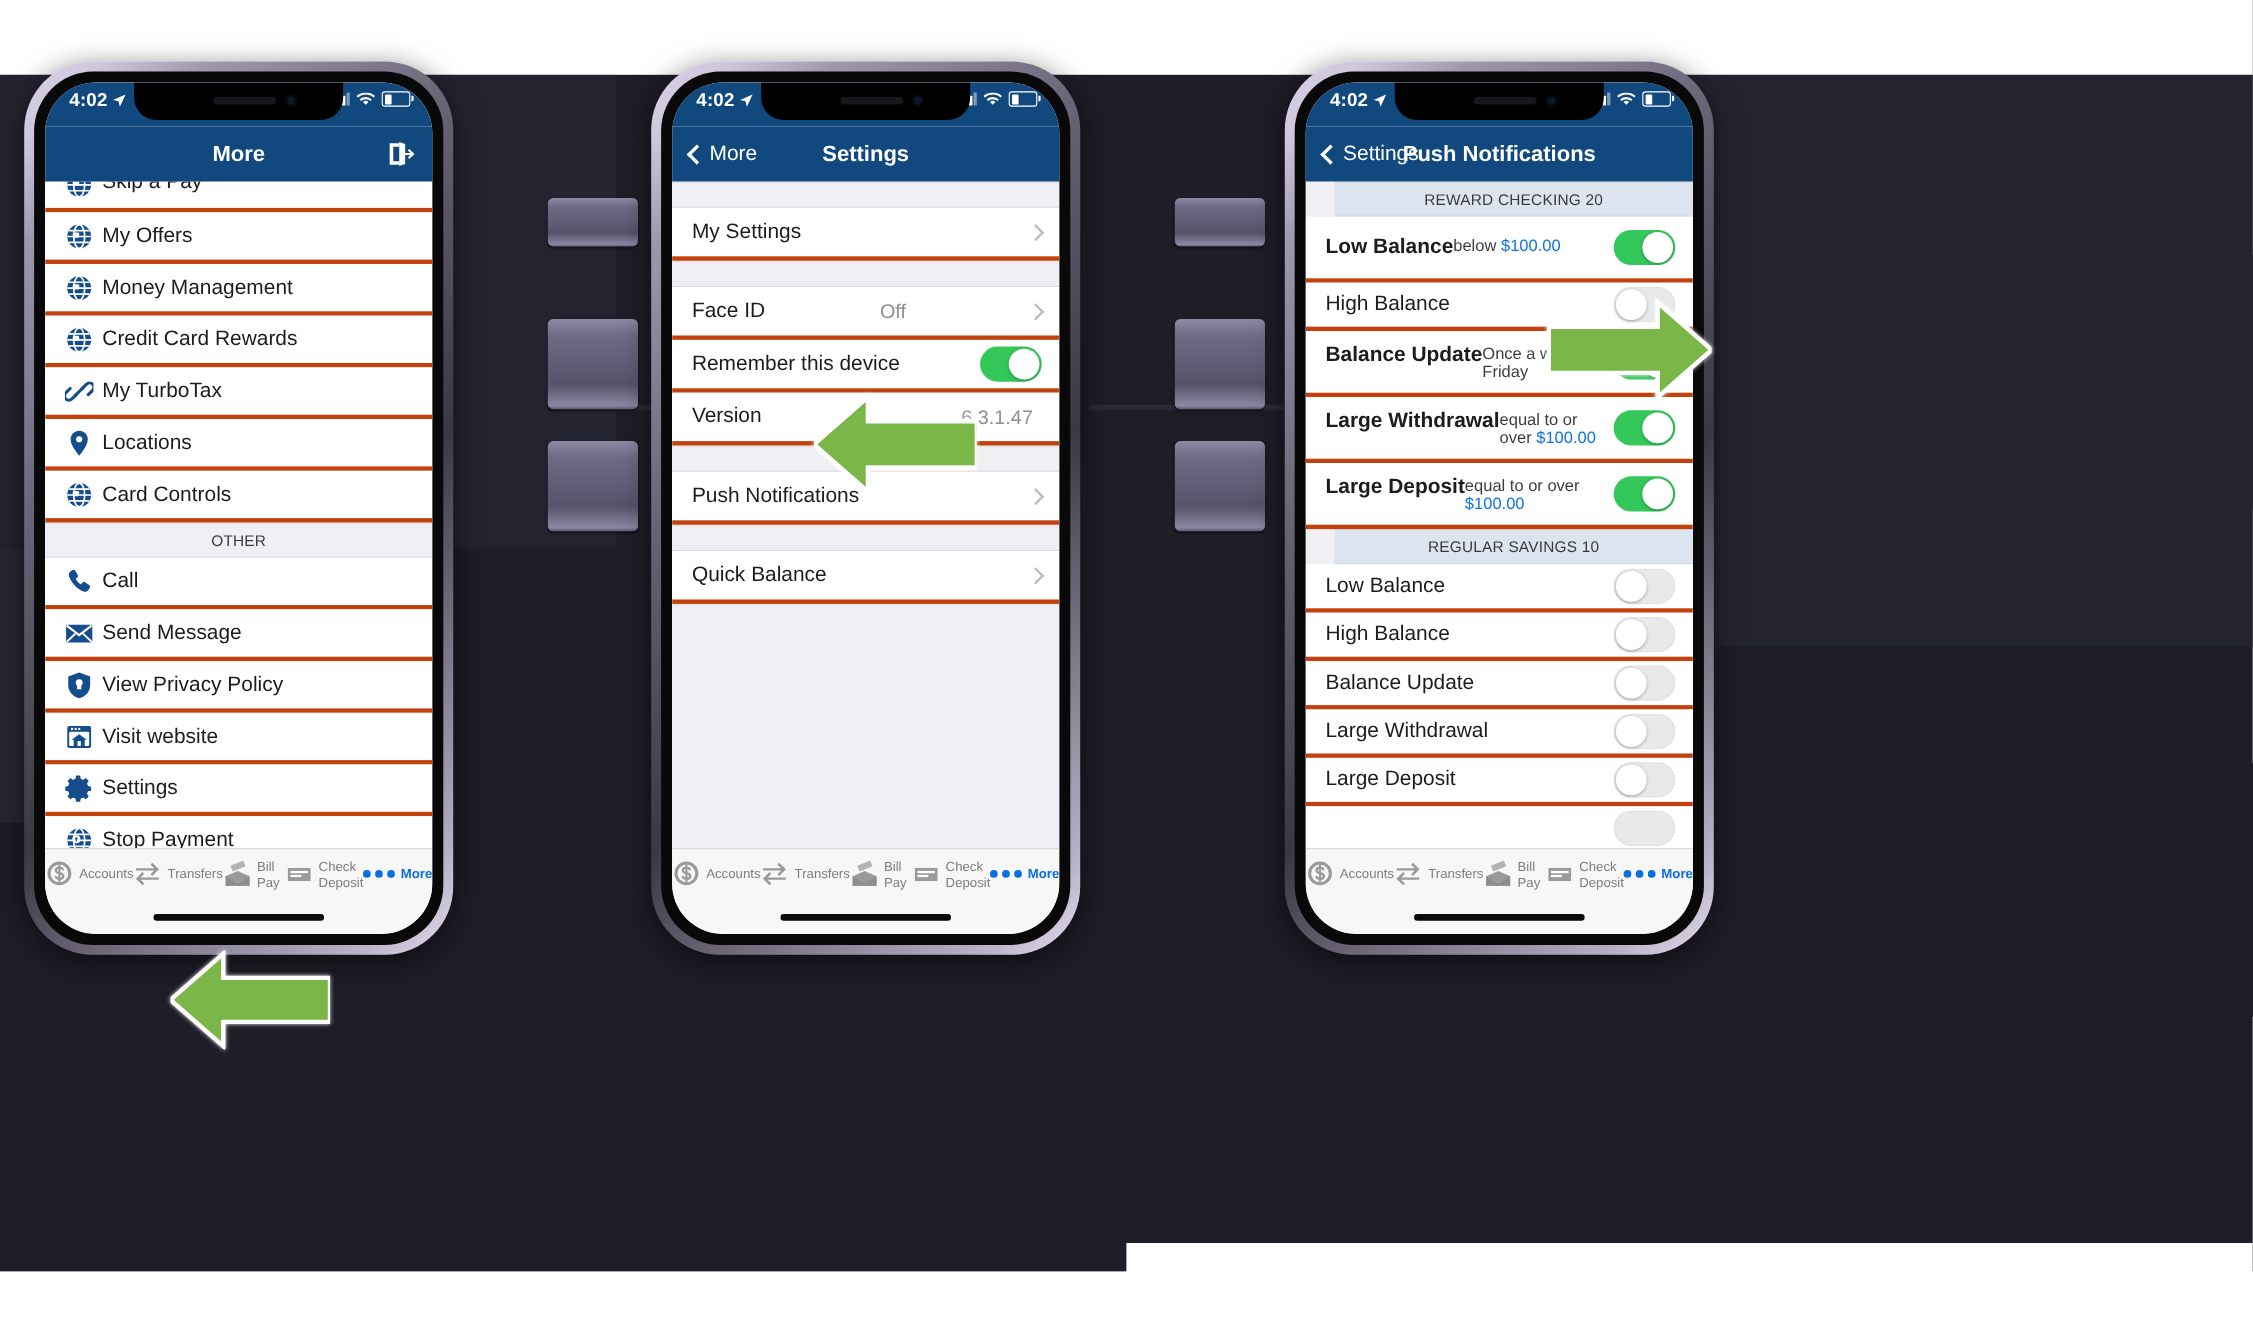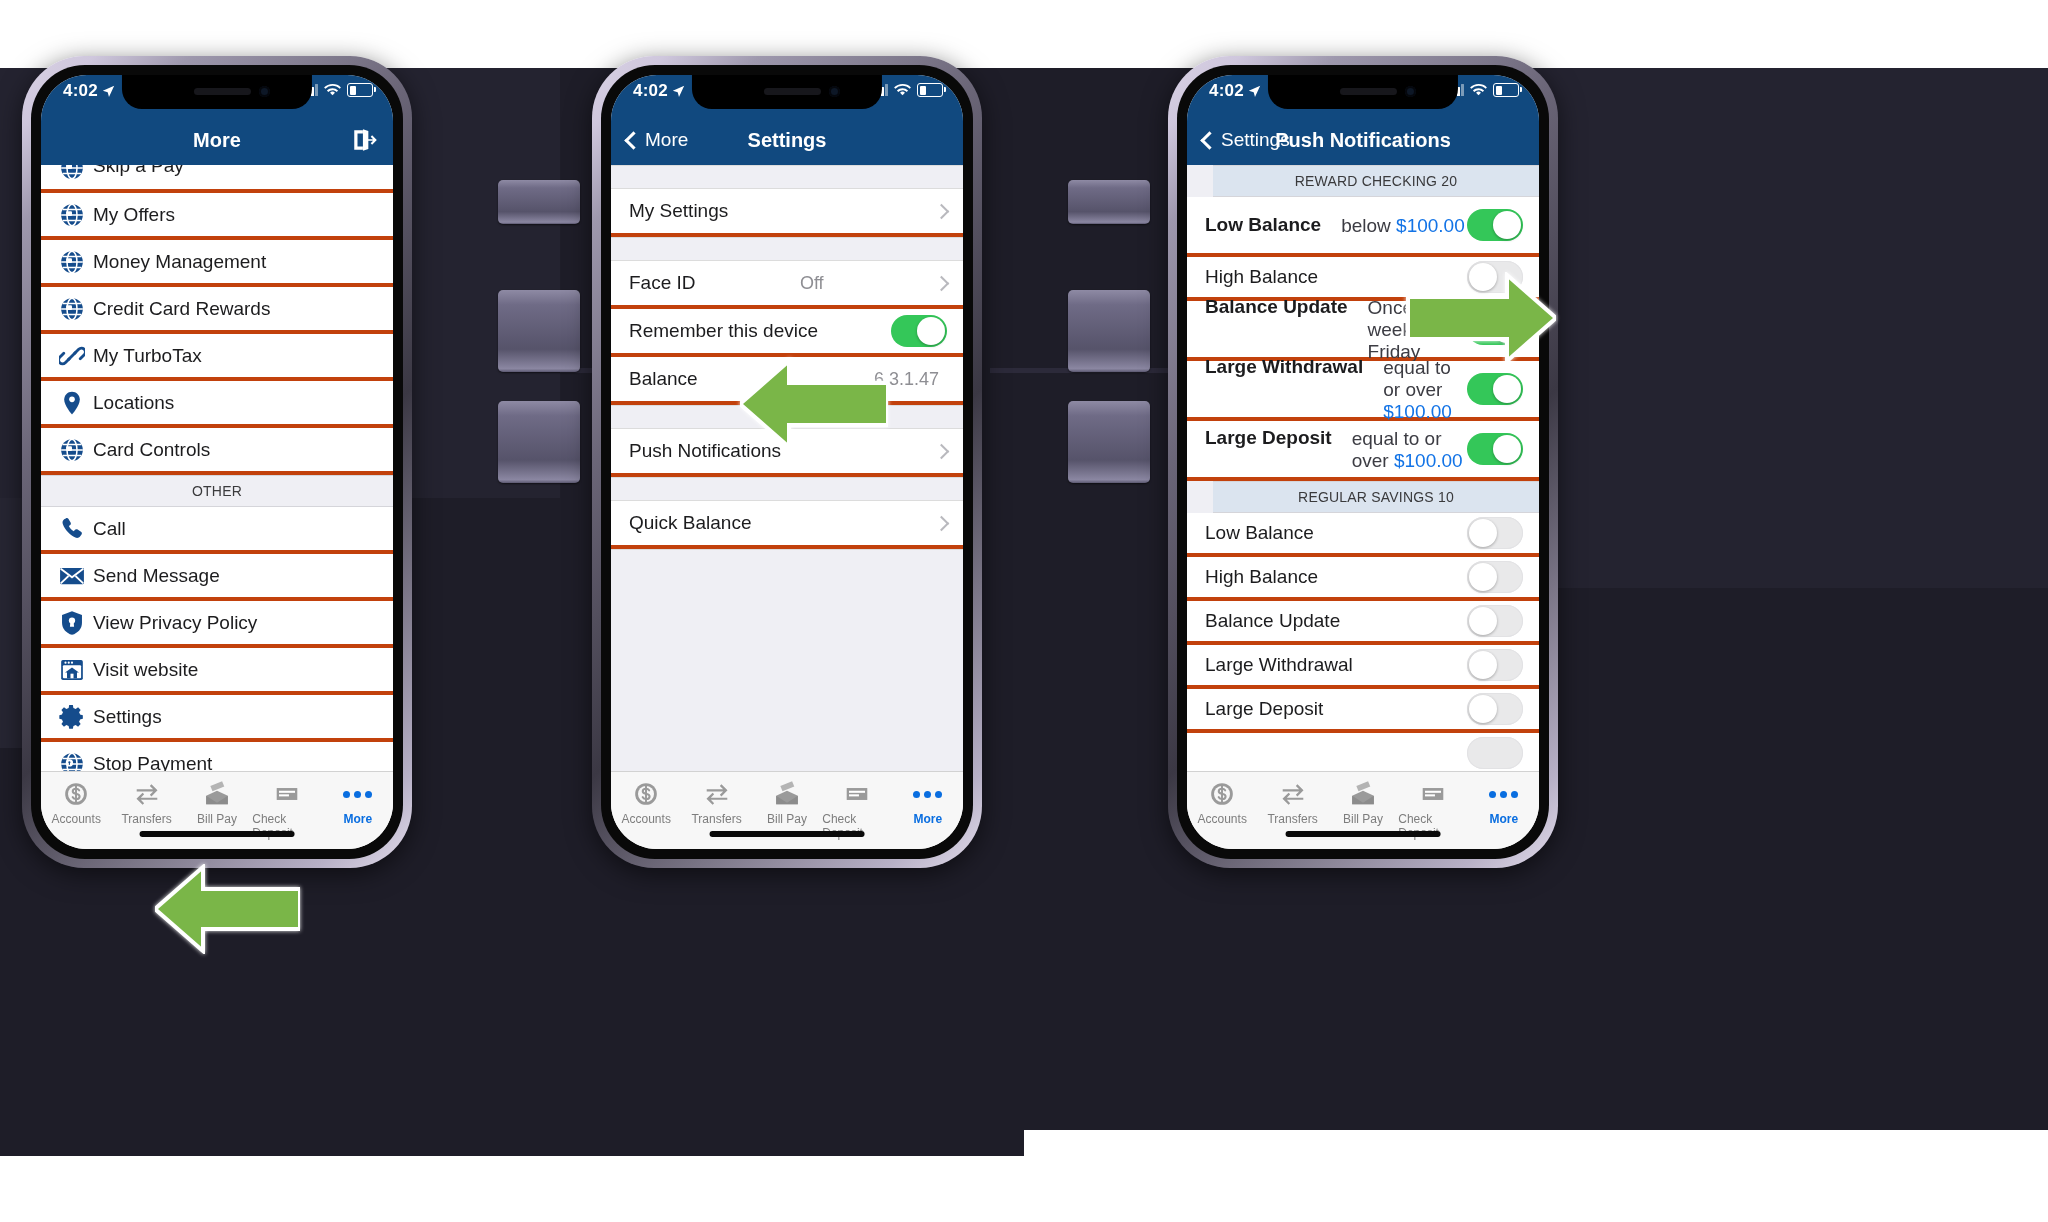--- a/index.html
+++ b/index.html
@@ -88,21 +88,21 @@
 
   
   .listwrap{flex:1 1 auto;background:#efeff4;overflow:hidden;position:relative;}
   .row{
     background:#fff;display:flex;align-items:center;
     padding:0 16px 0 18px;box-sizing:border-box;
     border-bottom:4px solid #c2410c;position:relative;
   }
   .row .ico{width:34px;flex:0 0 34px;display:flex;align-items:center;justify-content:flex-start;}
   .row .lbl{font-size:19px;color:#1c1c1e;white-space:nowrap;}
-  .row .sub{font-size:19px;color:#3c3c43;margin-top:1px;margin-left:20px;}
+  .row .sub{font-size:15px;color:#3c3c43;margin-top:1px;}
   .row .sub b{color:#1273e6;font-weight:400;}
   .row .val{margin-left:auto;font-size:18px;color:#8e8e93;padding-right:8px;}
   .txtcol{display:flex;flex-direction:row;justify-content:center;}
   .chev-r{
     margin-left:auto;width:9px;height:9px;border-top:2.5px solid #b9b9be;
     border-right:2.5px solid #b9b9be;transform:rotate(45deg);flex:0 0 auto;
   }
   .gap{background:#efeff4;border-bottom:1px solid #dcdcdc;border-top:1px solid #dcdcdc;}
   .sechdr{
     background:#efeff4;display:flex;align-items:center;justify-content:center;
@@ -117,21 +117,21 @@
   .tgl.off{background:#e9e9ea;box-shadow:inset 0 0 0 1px #e2e2e4;}
   .tgl .knob{position:absolute;top:2px;width:28px;height:28px;border-radius:50%;background:#fff;box-shadow:0 1px 3px rgba(0,0,0,.3);}
   .tgl.on .knob{right:2px;}
   .tgl.off .knob{left:2px;}
 
   
   .tabbar{
     flex:0 0 78px;background:#f7f7f7;border-top:1px solid #d2d2d2;
     display:flex;align-items:flex-start;padding-top:9px;box-sizing:border-box;
   }
-  .tab{flex:1;display:flex;flex-direction:column;align-items:center;gap:5px;cursor:pointer;}
+  .tab{flex:1;display:flex;flex-direction:row;align-items:center;gap:5px;cursor:pointer;}
   .tab .tico{height:26px;display:flex;align-items:center;justify-content:center;}
   .tab .tlbl{font-size:12px;color:#7d7d7d;}
   .tab.active .tlbl{color:#0a6ee0;font-weight:700;}
   .dots{display:flex;gap:4px;}
   .dots b{width:7px;height:7px;border-radius:50%;background:#0a6ee0;display:block;}
 
   
   .arrow{position:absolute;z-index:60;filter:drop-shadow(0 0 2px rgba(255,255,255,.9));}
 
   
@@ -458,21 +458,21 @@
           <span class="val">Off</span>
           <span class="chev-r"></span>
         </div>
         <div class="row" style="height:48px">
       <span class="lbl">Remember this device</span>
           <span class="tgl on">
             <span class="knob"></span>
           </span>
         </div>
         <div class="row" style="height:48px">
-      <span class="lbl">Balance</span>
+      <span class="lbl">Version</span>
           <span class="val">6.3.1.47</span>
         </div>
         <div class="gap" style="height:22px"></div>
         <div class="row" style="height:48px">
       <span class="lbl">Push Notifications</span>
           <span class="chev-r"></span>
         </div>
         <div class="gap" style="height:22px"></div>
         <div class="row" style="height:48px">
       <span class="lbl">Quick Balance</span>

